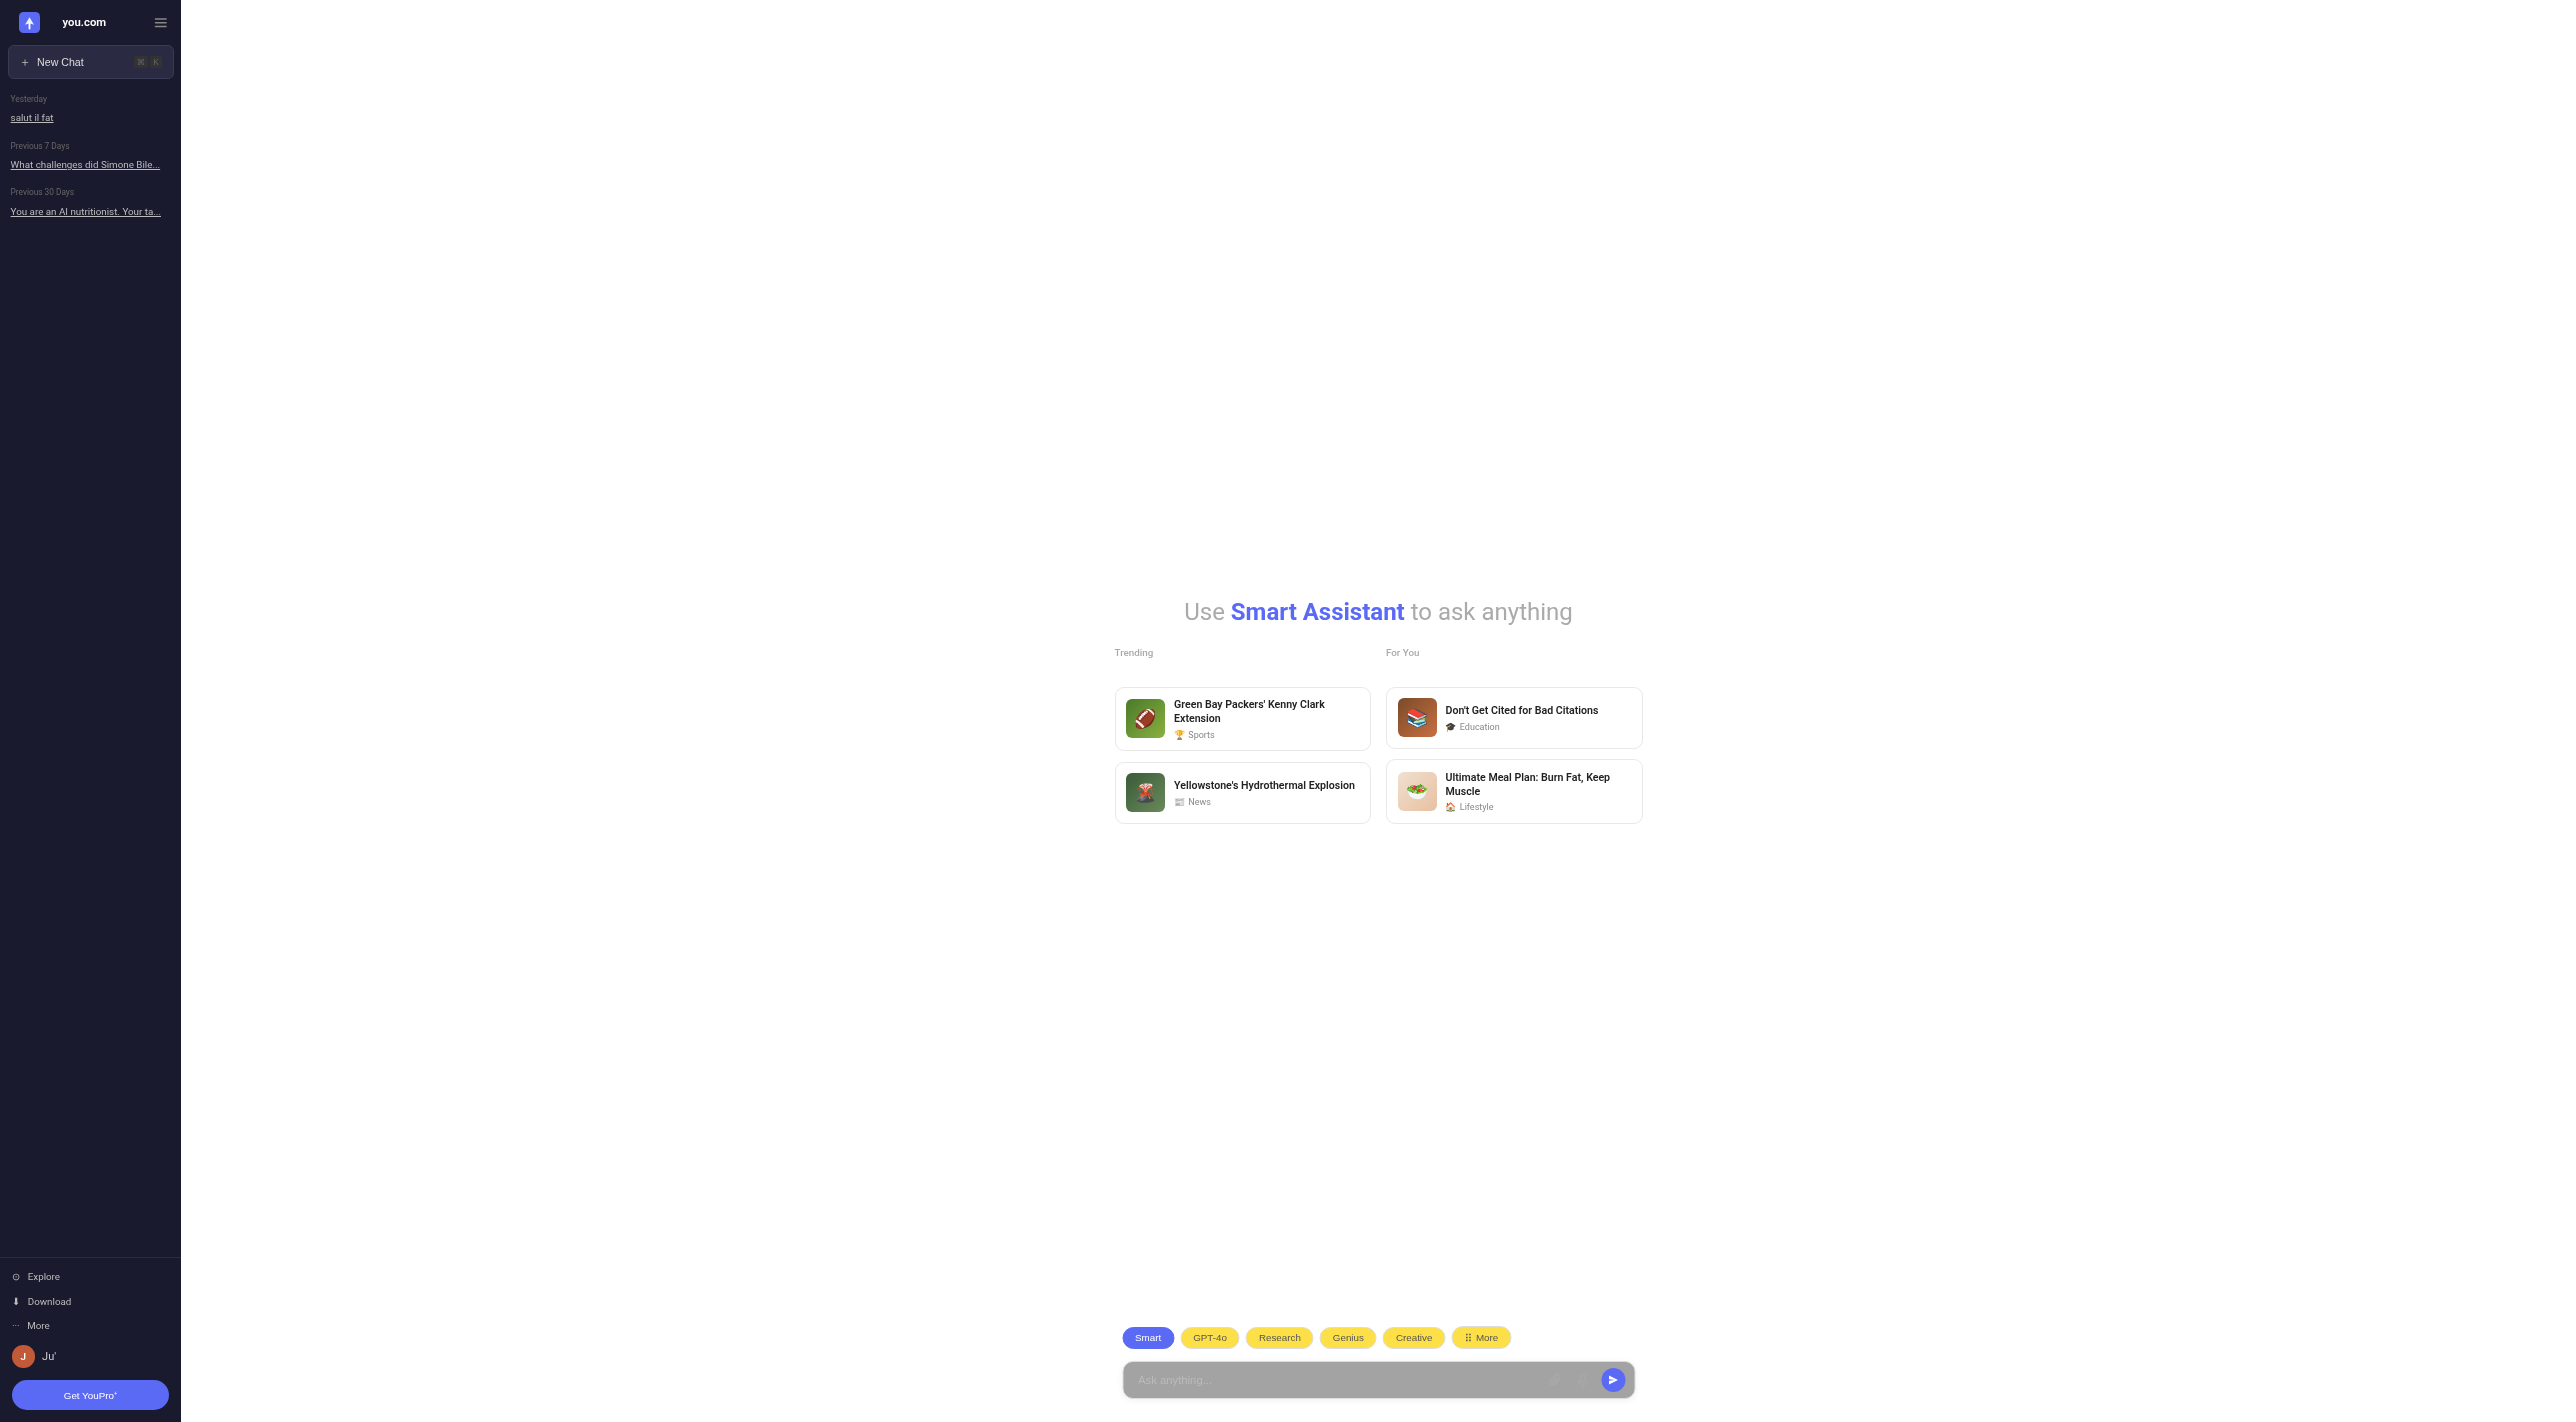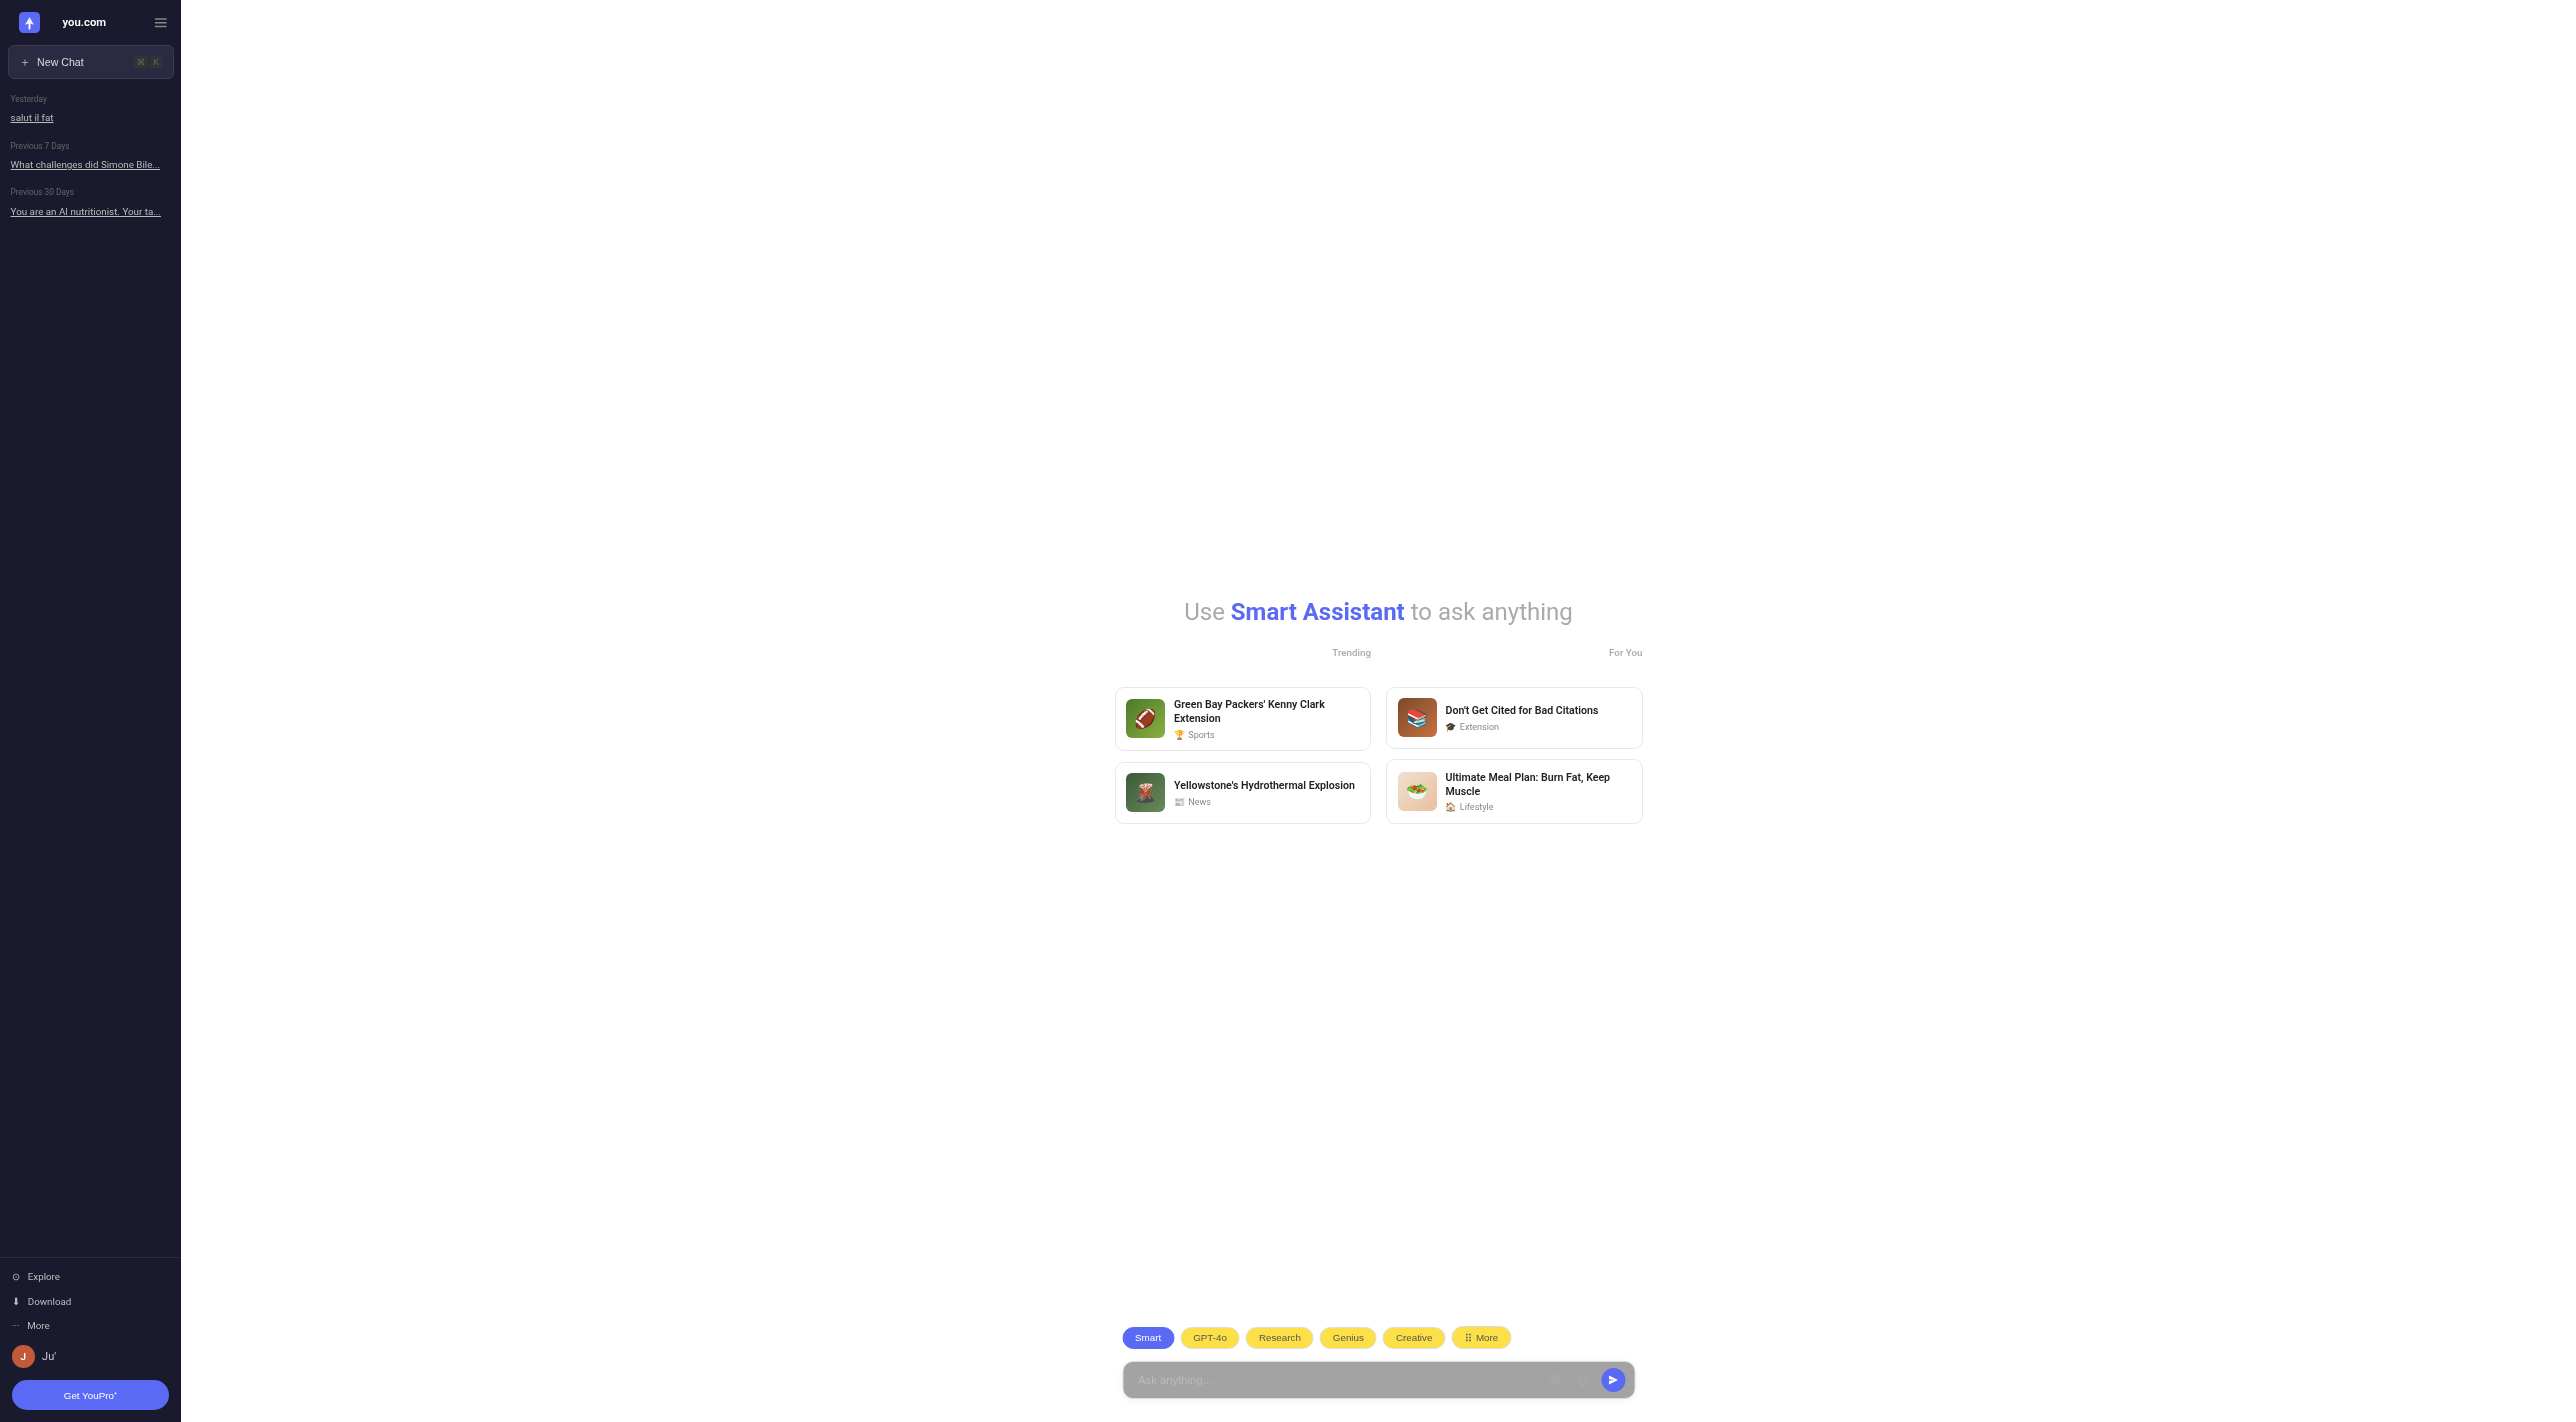--- a/index.html
+++ b/index.html
@@ -203,21 +203,20 @@
       display: flex;
       flex-direction: column;
       gap: 10.6px;
     }
 
     .column-label {
       font-size: 9.8px;
       color: #aaa;
       font-weight: 500;
       margin-bottom: 18px;
-      text-align: right;
     }
 
     .card {
       display: flex;
       align-items: center;
       gap: 9px;
       padding: 10.6px;
       border: 0.8px solid #e8e8e8;
       border-radius: 9px;
       cursor: pointer;
@@ -466,21 +465,21 @@
       <div class="column-label">For You</div>
 
       <div class="card">
         <div class="card-thumb thumb-citations">
           <span>📚</span>
         </div>
         <div class="card-info">
           <div class="card-title">Don't Get Cited for Bad Citations</div>
           <div class="card-category">
             <span>🎓</span>
-            <span>Extension</span>
+            <span>Education</span>
           </div>
         </div>
       </div>
 
       <div class="card">
         <div class="card-thumb thumb-lifestyle">
           <span>🥗</span>
         </div>
         <div class="card-info">
           <div class="card-title">Ultimate Meal Plan: Burn Fat, Keep Muscle</div>

